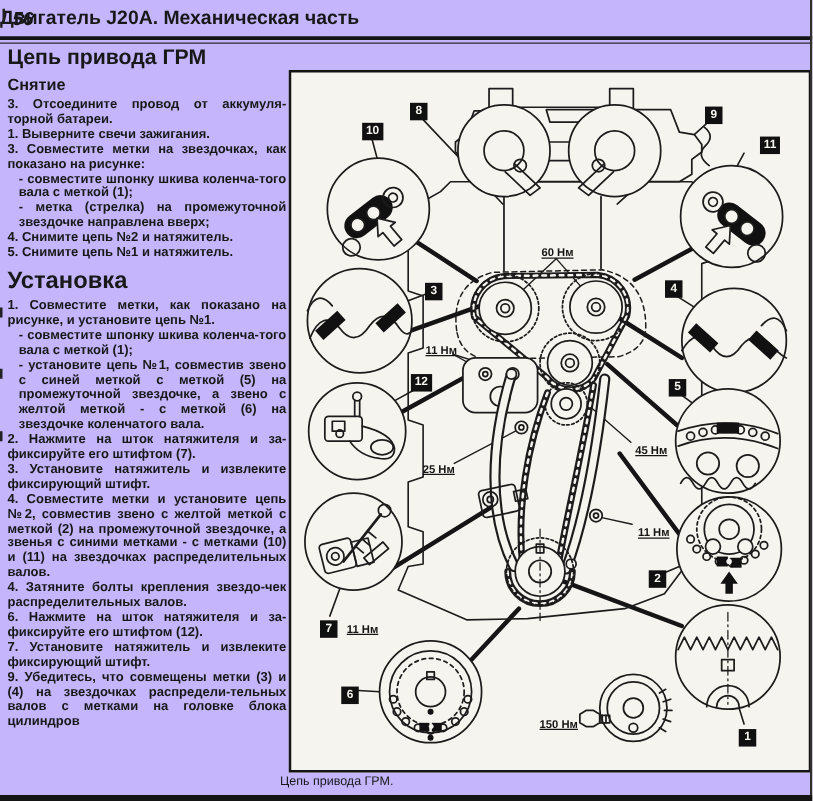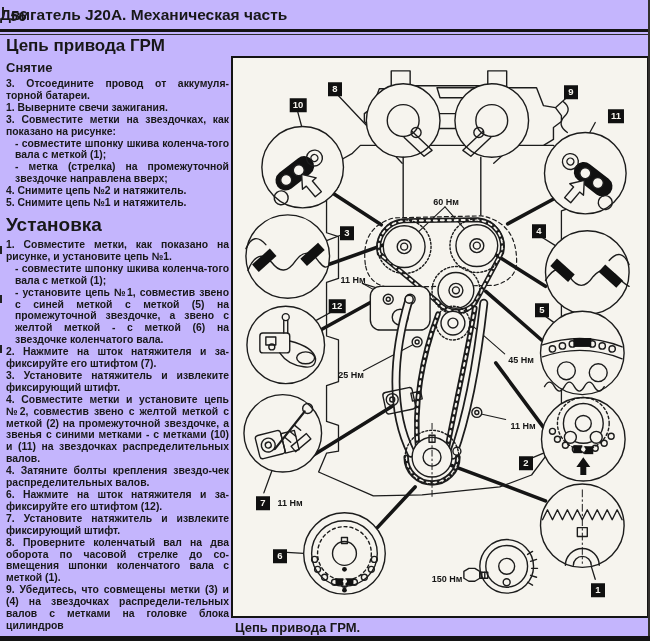--- a/index.html
+++ b/index.html
@@ -16,22 +16,22 @@
   .leftcol h2{margin:5px 0 3px 0;font-size:19px;font-weight:bold;}
   .leftcol h2.small{font-size:13px;margin-top:2px;}
   .para{font-size:10.4px;line-height:11.9px;font-weight:bold;text-align:justify;}
   .para.indent{padding-left:9px;}
   
   .figure{position:absolute;left:231px;top:56px;width:418px;height:562px;
           border:2px solid #141414;box-sizing:border-box;background:#f6f4ee;}
   .figure svg{position:absolute;left:0;top:0;}
   .numlab{position:absolute;transform:translate(-50%,-50%);background:#101010;color:#f6f4ee;
           font-size:9.5px;font-weight:bold;line-height:1;padding:2px 3px;min-width:8px;text-align:center;}
-  .torq{position:absolute;transform:translate(-50%,-50%);font-size:9px;font-weight:bold;white-space:nowrap;color:#161616;}
-  .caption{position:absolute;left:235px;top:620px;font-size:13px;font-weight:bold;}
+  .torq{position:absolute;transform:translate(-50%,-50%);font-size:9px;font-weight:bold;white-space:nowrap;color:#161616;text-decoration:underline;}
+  .caption{position:absolute;left:224px;top:620px;font-size:10px;font-weight:normal;}
   
   .edge-right{position:absolute;right:0;top:0;width:2px;height:641px;background:#32302c;}
   .edge-bottom{position:absolute;left:0;bottom:0;width:650px;height:5px;background:#141414;}
   .mark{position:absolute;background:#222;}
 </style>
 </head>
 <body>
 
 <div class="page">
 
@@ -56,21 +56,20 @@
     <div>
         <div class="para">1. Совместите метки, как показано на рисунке, и установите цепь №1.</div>
         <div class="para indent">- совместите шпонку шкива коленча-того вала с меткой (1);</div>
         <div class="para indent">- установите цепь №1, совместив звено с синей меткой с меткой (5) на промежуточной звездочке, а звено с желтой меткой - с меткой (6) на звездочке коленчатого вала.</div>
         <div class="para">2. Нажмите на шток натяжителя и за-фиксируйте его штифтом (7).</div>
         <div class="para">3. Установите натяжитель и извлеките фиксирующий штифт.</div>
         <div class="para">4. Совместите метки и установите цепь №2, совместив звено с желтой меткой с меткой (2) на промежуточной звездочке, а звенья с синими метками - с метками (10) и (11) на звездочках распределительных валов.</div>
         <div class="para">4. Затяните болты крепления звездо-чек распределительных валов.</div>
         <div class="para">6. Нажмите на шток натяжителя и за-фиксируйте его штифтом (12).</div>
         <div class="para">7. Установите натяжитель и извлеките фиксирующий штифт.</div>
-        <div class="para">8. Проверните коленчатый вал на два оборота по часовой стрелке до со-вмещения шпонки коленчатого вала с меткой (1).</div>
         <div class="para">9. Убедитесь, что совмещены метки (3) и (4) на звездочках распредели-тельных валов с метками на головке блока цилиндров</div>
       </div>
   </div>
 
   <div class="figure">
     <svg width="414" height="558" viewBox="0 0 416 562" preserveAspectRatio="none">
       <g stroke="#1c1c1c" fill="none" stroke-width="1.4" stroke-linejoin="round" stroke-linecap="round">
 
         <g stroke-width="3.6" stroke="#151515">
           <path d="M100,136 L149,168"></path>

